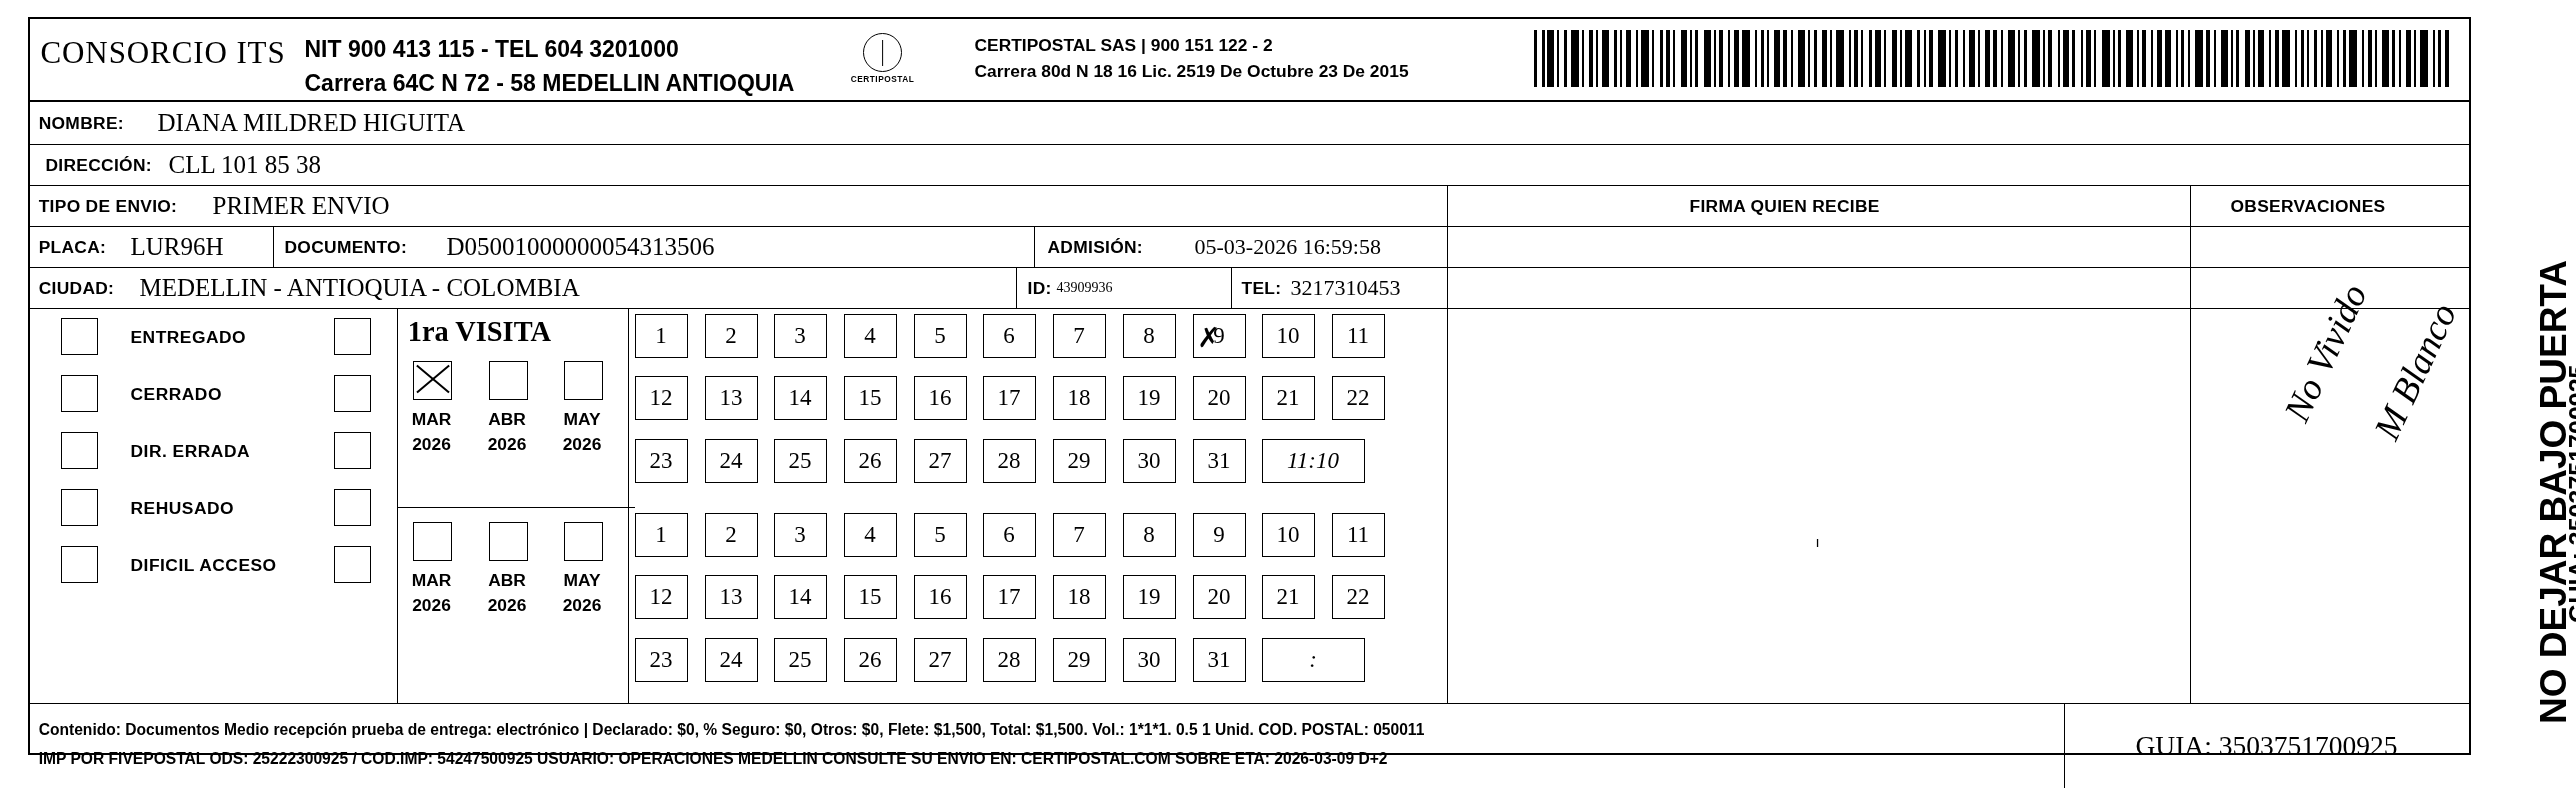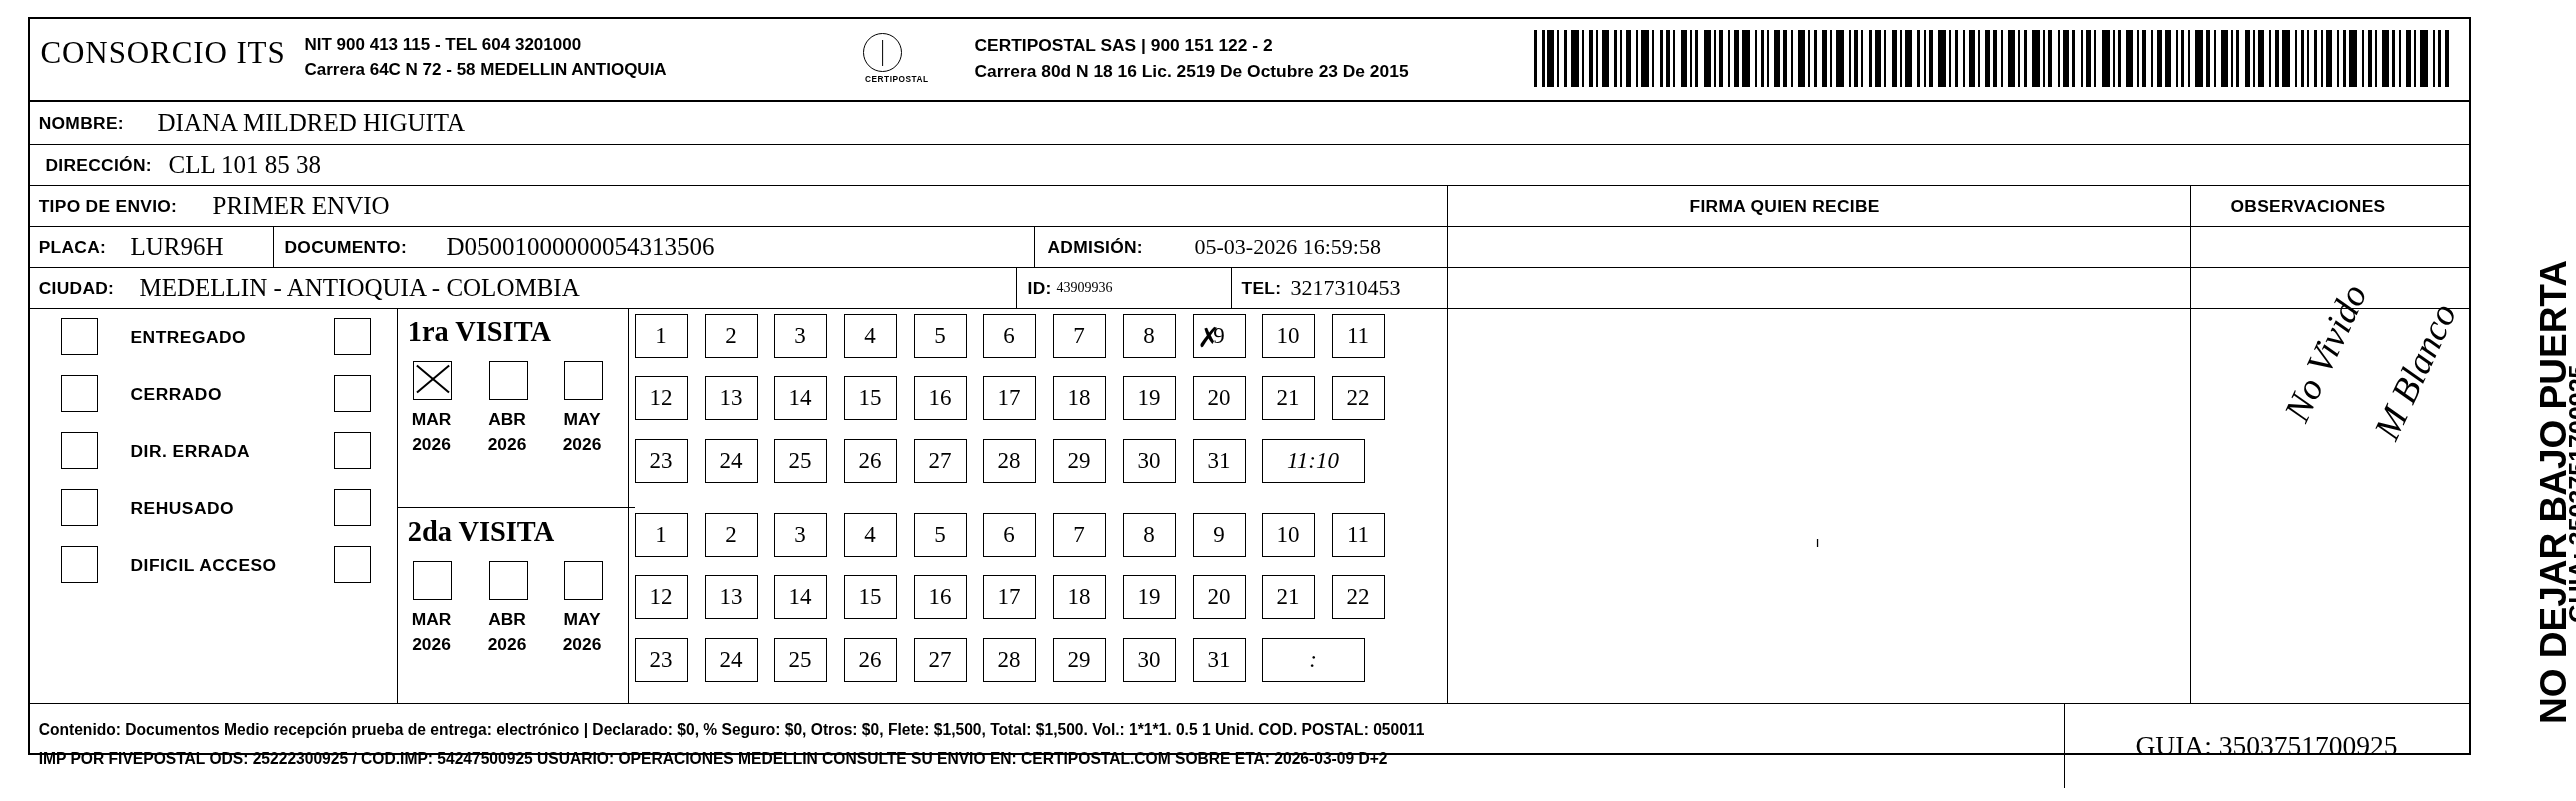--- a/index.html
+++ b/index.html
@@ -2,22 +2,22 @@
 <html style="font-size:14.7px"><head>
 <meta charset="utf-8">
 <style>
   html,body{margin:0;padding:0;background:#fff;}
   body{font-family:"Liberation Sans",sans-serif;color:#000;}
   #sheet{position:relative;width:2576px;height:802px;background:#fff;overflow:hidden;}
   .doc{position:absolute;left:27.5px;top:16.5px;width:2439px;height:734px;border:2.8px solid #000;}
   
   .hdr{position:relative;height:81px;border-bottom:2.8px solid #000;}
   .brand{position:absolute;left:11px;top:16.5px;font-size:31px;letter-spacing:0.9px;font-family:"Liberation Serif",serif;}
-  .nitblock{position:absolute;left:275px;top:13px;font-size:17px;font-weight:bold;line-height:1.5;}
-  .logo{position:absolute;left:807px;top:14.7px;width:92px;text-align:right;}
+  .nitblock{position:absolute;left:275px;top:13px;font-size:23px;font-weight:bold;line-height:1.5;}
+  .logo{position:absolute;left:807px;top:14.7px;width:92px;text-align:center;}
   .logo .circ{width:37px;height:37px;border:1.8px solid #000;border-radius:50%;margin:0 auto;position:relative;}
   .logo .circ:after{content:"";position:absolute;left:50%;top:5.5px;width:1.8px;height:26px;background:#000;transform:translateX(-50%);}
   .logo .lt{font-size:8.3px;font-weight:bold;margin-top:1.8px;letter-spacing:0.5px;}
   .certi{position:absolute;left:945px;top:13px;font-size:17.4px;font-weight:bold;line-height:1.5;}
   .barcode{position:absolute;left:1504px;top:11px;width:917px;height:57px;}
   .barcode i{position:absolute;top:0;height:57px;background:#000;display:block;}
   
   .line{position:relative;border-bottom:1.8px solid #000;}
   .lbl{font-size:17.4px;font-weight:bold;letter-spacing:0.3px;}
   .val{font-family:Liberation Serif, serif;font-size:25px;}
@@ -288,21 +288,20 @@
               <div class="myear" style="left: 5.5px; top: 73px;">2026</div>
               <div class="mchk" style="left: 90px;"></div>
               <div class="mname" style="left: 81px; top: 48px;">ABR</div>
               <div class="myear" style="left: 81px; top: 73px;">2026</div>
               <div class="mchk" style="left: 165px;"></div>
               <div class="mname" style="left: 156px; top: 48px;">MAY</div>
               <div class="myear" style="left: 156px; top: 73px;">2026</div>
             </div>
           </div>
         <div id="visit-2" class="visit" style="left:369px;top:200px;width:229px;height:194px;">
-            <div class="vtitle">2da VISITA</div>
             <div class="mrow" style="margin-top: 13px;">
               <div class="mchk" style="left: 14.7px;"></div>
               <div class="mname" style="left: 5.5px; top: 48px;">MAR</div>
               <div class="myear" style="left: 5.5px; top: 73px;">2026</div>
               <div class="mchk" style="left: 90px;"></div>
               <div class="mname" style="left: 81px; top: 48px;">ABR</div>
               <div class="myear" style="left: 81px; top: 73px;">2026</div>
               <div class="mchk" style="left: 165px;"></div>
               <div class="mname" style="left: 156px; top: 48px;">MAY</div>
               <div class="myear" style="left: 156px; top: 73px;">2026</div>

